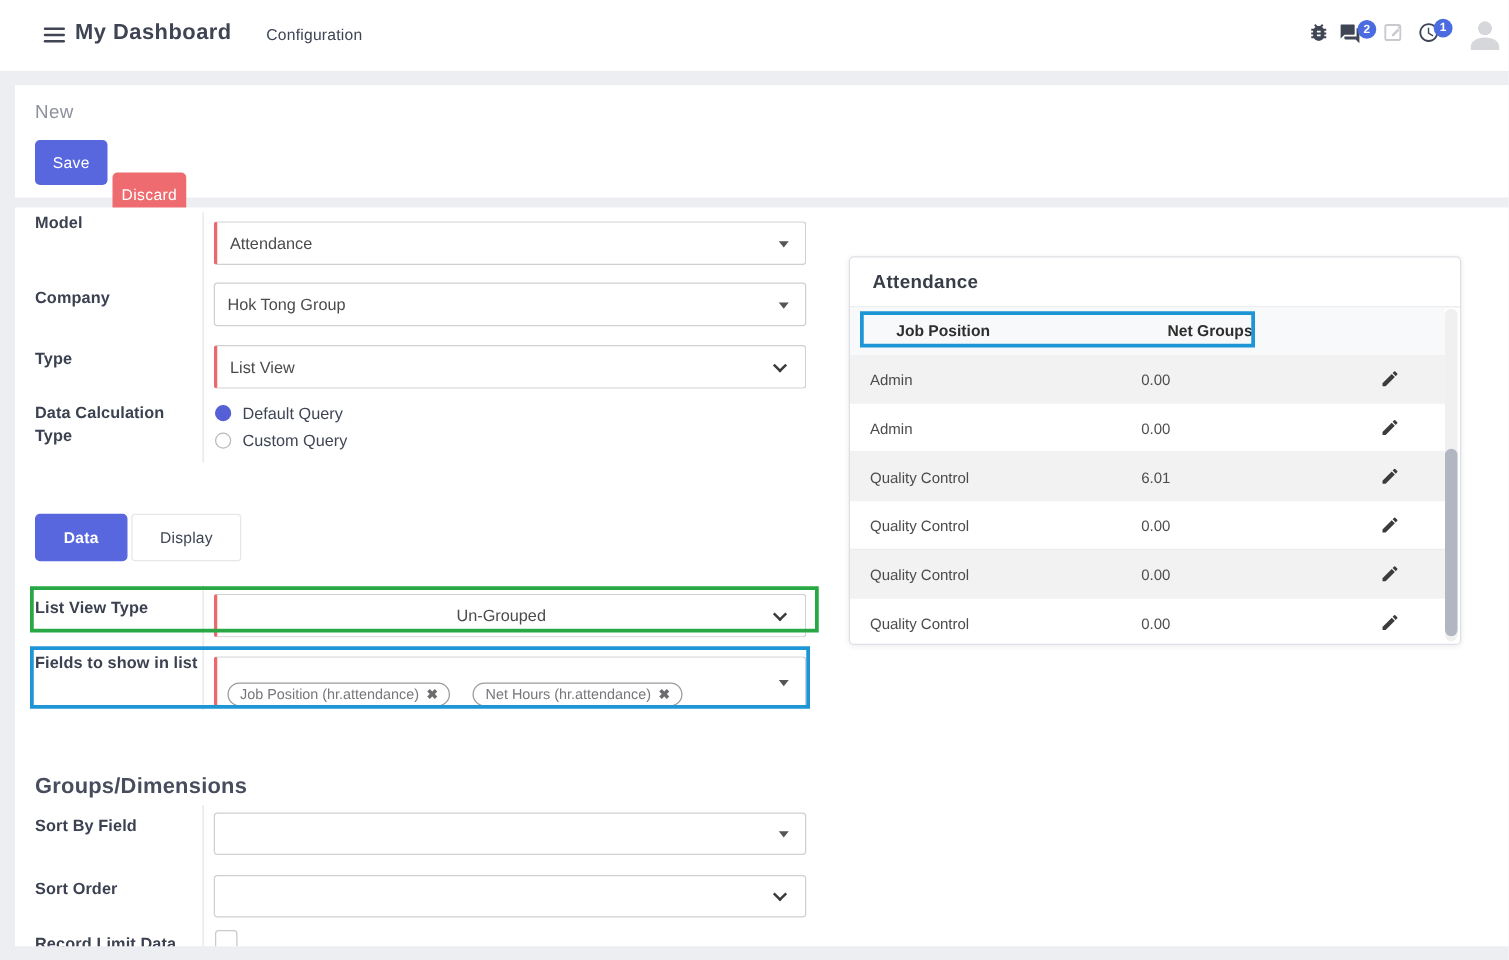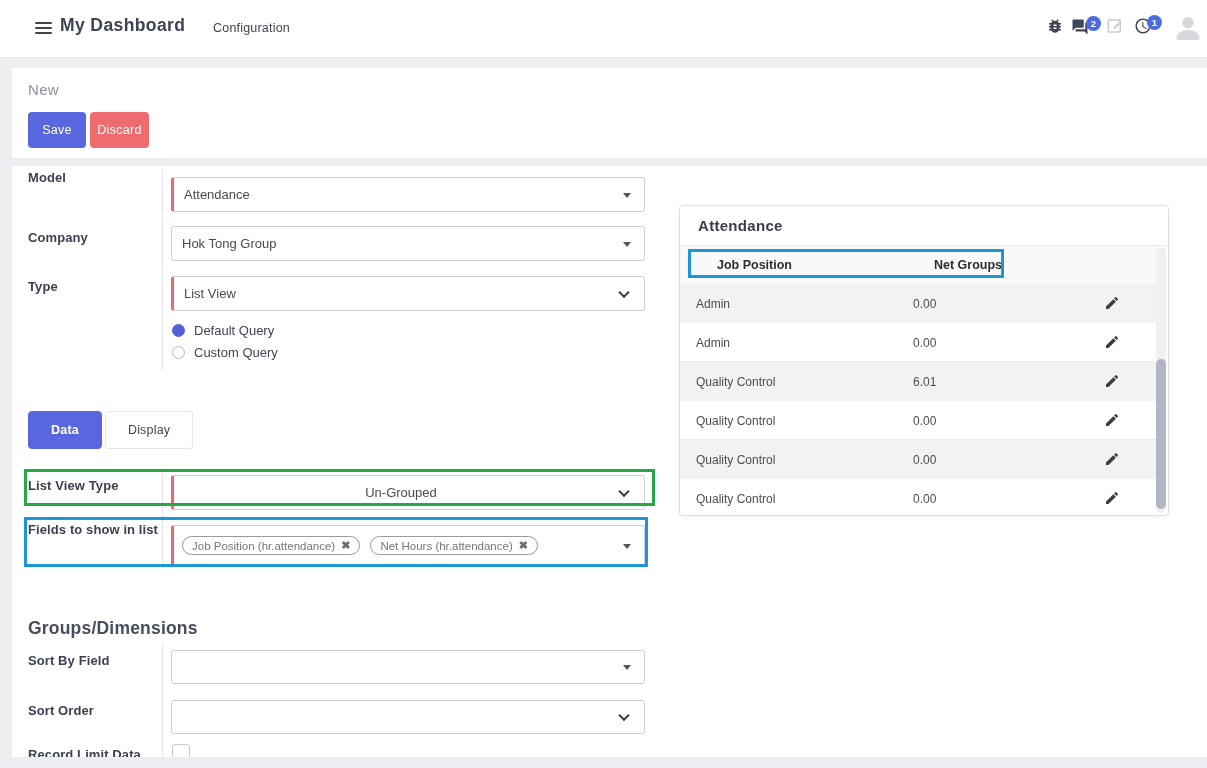--- a/index.html
+++ b/index.html
@@ -17,39 +17,39 @@
   .avatar { position:absolute; left:1172px; top:11px; width:32px; height:34px; cursor:pointer; }
 
   
   .panel { position:absolute; background:#fff; }
   .panel-new { left:12px; top:68px; width:1195px; height:90px; }
   .panel-form { left:12px; top:166px; width:1195px; height:591px; overflow:hidden; }
 
   .new-title { position:absolute; left:16px; top:13px; font-size:15px; color:#8d919b; letter-spacing:.3px; }
   .btn { position:absolute; top:44px; height:36px; border:none; border-radius:4px; color:#fff; font-size:12.5px; font-family:inherit; letter-spacing:.3px; cursor:pointer; }
   .btn-save { left:16px; width:58px; background:#5867dd; }
-  .btn-discard { left:78px; width:59px; background:#ee6b6f; }
+  .btn-discard { left:78px; width:59px; background:#ee6b6f;margin-top:26px; }
 
   
   .vdiv { position:absolute; left:150px; width:1px; background:#e5e5e9; }
   .flabel { position:absolute; left:16px; font-size:13px; font-weight:600; color:#3b4150; letter-spacing:.1px; }
   .fbox { position:absolute; left:159px; width:474px; height:35px; background:#fff; border:1px solid #cfcfd4; border-radius:3px; font-size:13px; color:#4b4b4b; display:flex; align-items:center; padding:0 26px 0 10px; cursor:pointer; }
   .fbox.required { border-left:3px solid #ea696d; }
   .caret { position:absolute; right:13px; top:50%; margin-top:-2px; width:0; height:0; border-left:4px solid transparent; border-right:4px solid transparent; border-top:5px solid #555; }
   .chevron { position:absolute; right:16px; top:50%; width:8px; height:8px; border-right:2px solid #3a3a3a; border-bottom:2px solid #3a3a3a; transform:translateY(-70%) rotate(45deg); }
 
   .radio-row { position:absolute; left:160px; display:flex; align-items:center; gap:9px; font-size:13px; color:#3f4554; cursor:pointer; }
   .radio { width:13px; height:13px; border-radius:50%; border:1px solid #b9b9bf; background:#fff; }
   .radio.checked { background:#5560d6; border-color:#5560d6; }
 
   .tabs { position:absolute; left:16px; top:245px; display:flex; gap:3px; }
   .tab { height:38px; display:flex; align-items:center; justify-content:center; font-size:12.5px; border:1px solid #e7e7ea; background:#fff; color:#3f4554; border-radius:3px; padding:0 22px; cursor:pointer; letter-spacing:.2px; }
   .tab.active { background:#5867dd; border-color:#5867dd; color:#fff; border-radius:4px; font-weight:600; }
 
-  .multibox { position:absolute; left:159px; top:359px; width:474px; height:41px; background:#fff; border:1px solid #cfcfd4; border-left:3px solid #ea696d; border-radius:3px; display:flex; align-items:center; gap:10px; padding:0 26px 0 8px; cursor:text; }
+  .multibox { position:absolute; left:159px; top:359px; width:474px; height:41px; background:#fff; border:1px solid #cfcfd4; border-left:3px solid #ea696d; border-radius:3px; display:flex; align-items:flex-end; gap:18px; padding:0 26px 0 8px; cursor:text; }
   .tag { display:flex; align-items:center; gap:6px; border:1px solid #9a9aa0; border-radius:12px; padding:2px 9px; font-size:11.5px; color:#76767c; background:#fff; white-space:nowrap; }
   .tag .x { font-weight:700; color:#6b6b70; cursor:pointer; font-size:11px; }
 
   .section-title { position:absolute; left:16px; top:452px; font-size:17.5px; font-weight:700; color:#474d5d; letter-spacing:.2px; }
   .checkbox { position:absolute; left:160px; top:578px; width:18px; height:18px; border:1px solid #c9c9ce; border-radius:3px; background:#fff; cursor:pointer; }
 
   
   .card { position:absolute; left:679px; top:205px; width:490px; height:311px; background:#fff; border:1px solid #dfe0e5; border-radius:4px; box-shadow:0 1px 4px rgba(40,40,60,.07); overflow:hidden; z-index:3; }
   .card-title { position:absolute; left:18px; top:11px; font-size:15px; font-weight:700; color:#383d47; letter-spacing:.3px; }
   .card-div { position:absolute; left:0; top:39px; width:100%; height:1px; background:#e9e9ec; }
@@ -132,20 +132,21 @@
     <span>Hok Tong Group</span>
     <span class="caret"></span>
   </div>
 
   <div class="flabel" style="top:113px;">Type</div>
   <div class="fbox required" style="top:110px;">
     <span>List View</span>
     <span class="chevron"></span>
   </div>
 
+  <div class="flabel" style="top:155px; width:125px; line-height:1.45;">Data Calculation Type</div>
   <div class="radio-row" style="top:157px;">
     <span class="radio checked"></span>
     <span>Default Query</span>
   </div>
   <div class="radio-row" style="top:179px;">
     <span class="radio"></span>
     <span>Custom Query</span>
   </div>
 
   <div class="tabs">

